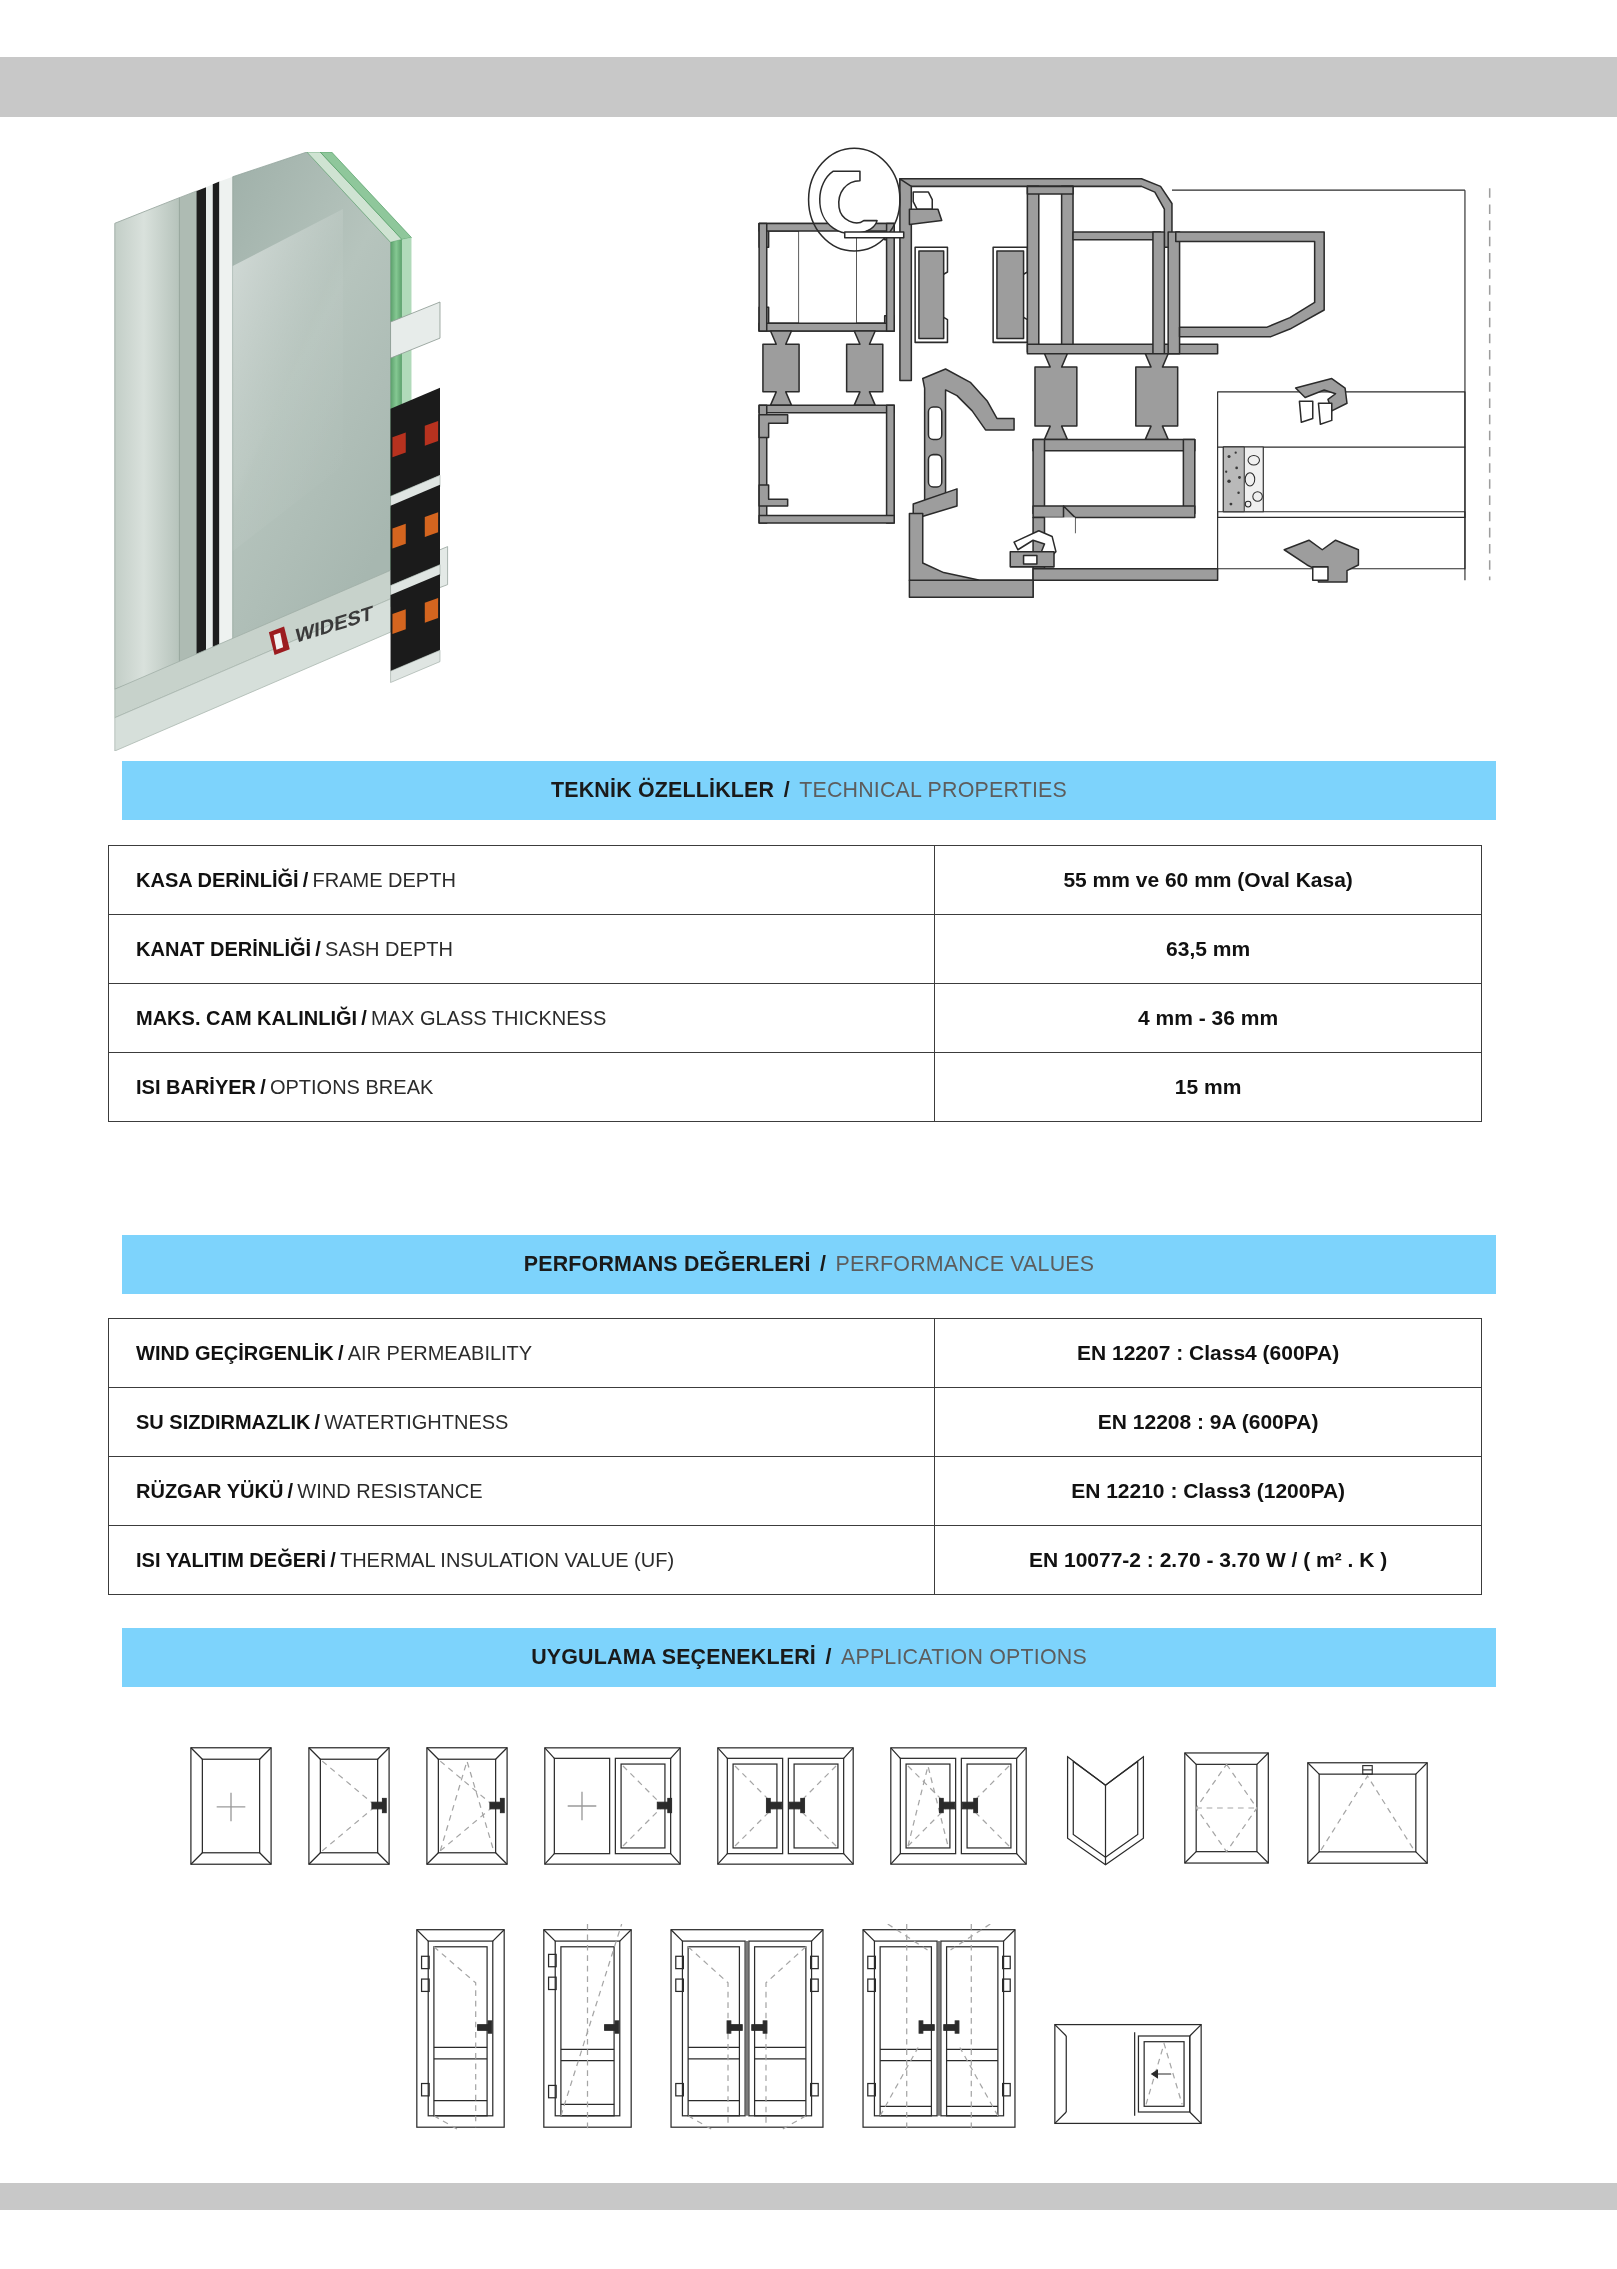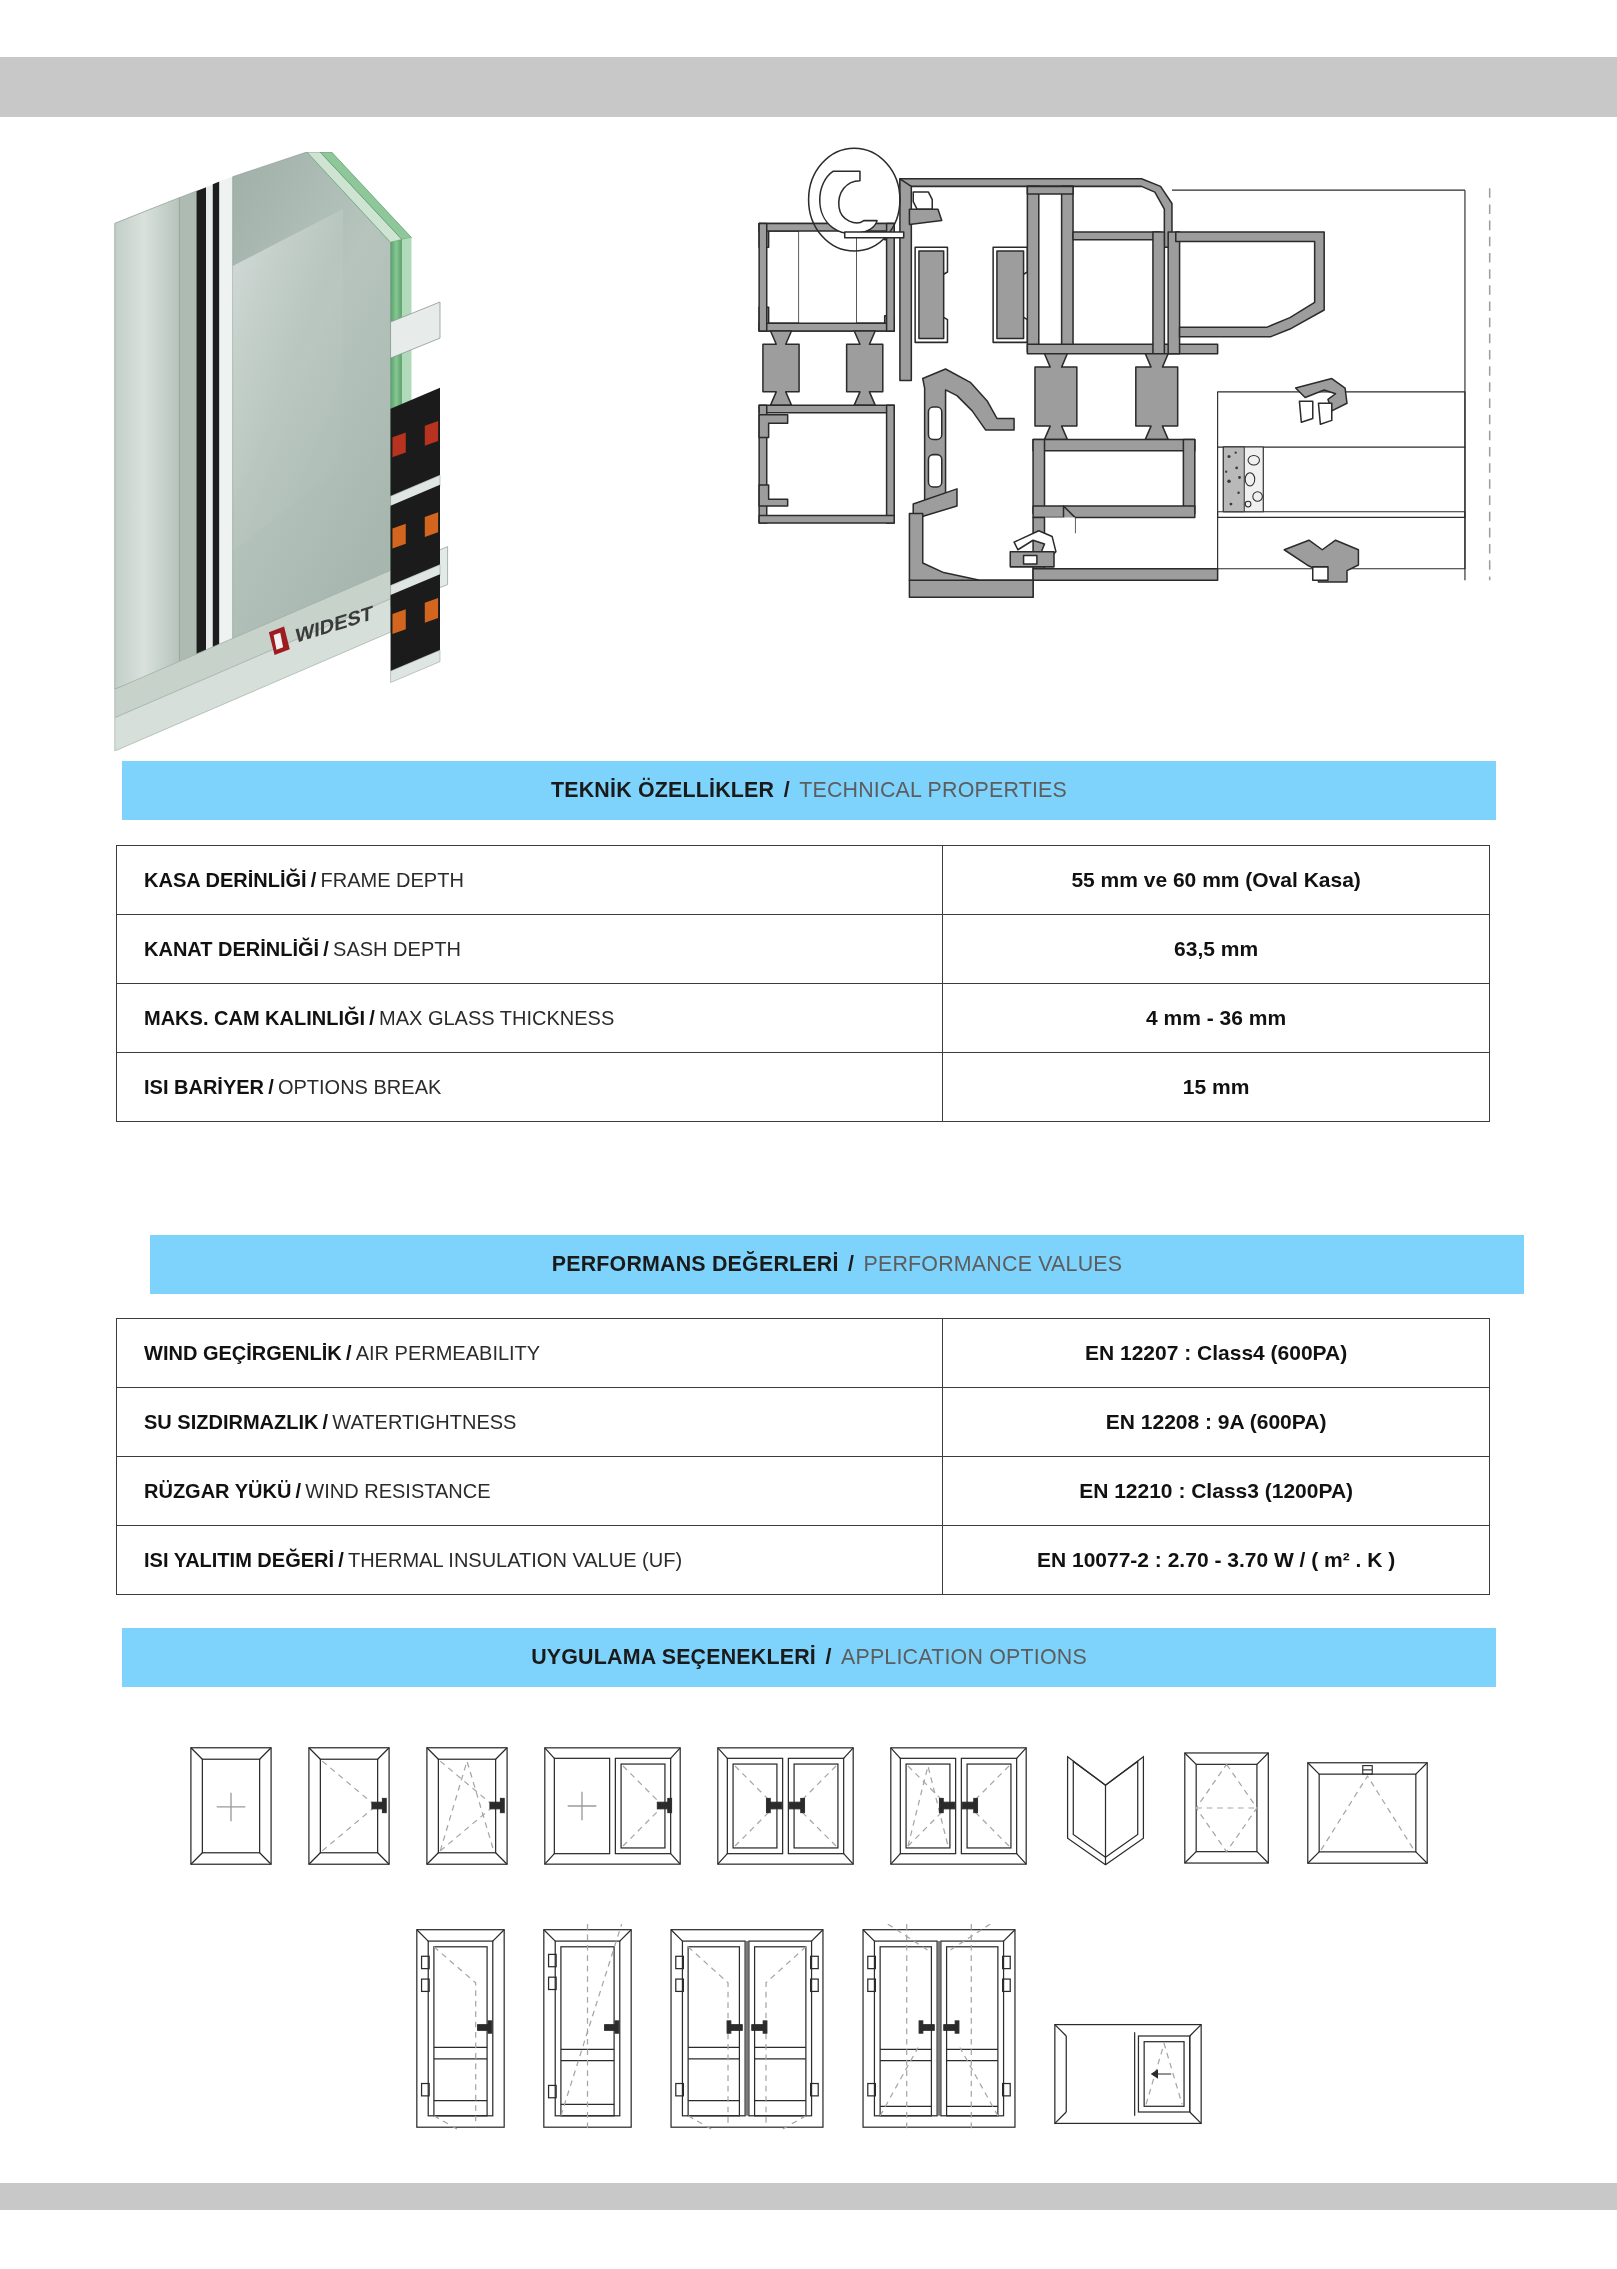--- a/index.html
+++ b/index.html
@@ -68,21 +68,21 @@
   .banner .en {
     font-size: 21.4px;
     font-weight: normal;
     color: #5d5d5d;
     letter-spacing: 0.2px;
   }
 
   
   .spec-table {
     position: absolute;
-    left: 116px;
+    left: 108px;
     width: 1374px;
     border: 1.9px solid #3c3c3c;
     border-collapse: collapse;
     background: #fff;
   }
   .spec-table tr { }
   .spec-table td {
     border: 1.5px solid #3c3c3c;
     padding: 0;
     height: 69px;
@@ -382,21 +382,21 @@
           <span class="lbl-sep">/</span>
           <span class="lbl-en">OPTIONS BREAK</span>
         </td>
         <td class="value">
           <span class="val-txt">15 mm</span>
         </td>
       </tr>
     </tbody>
   </table>
 
-  <div class="banner" style="top:1235px;margin-left:28px;">
+  <div class="banner" style="top:1235px;">
     <span class="tr">PERFORMANS DEĞERLERİ</span>
     <span class="sep">/</span>
     <span class="en">PERFORMANCE VALUES</span>
   </div>
 
   <table class="spec-table" style="top:1318px;">
     <tbody>
       <tr>
         <td class="label">
           <span class="lbl-tr">WIND GEÇİRGENLİK</span>

